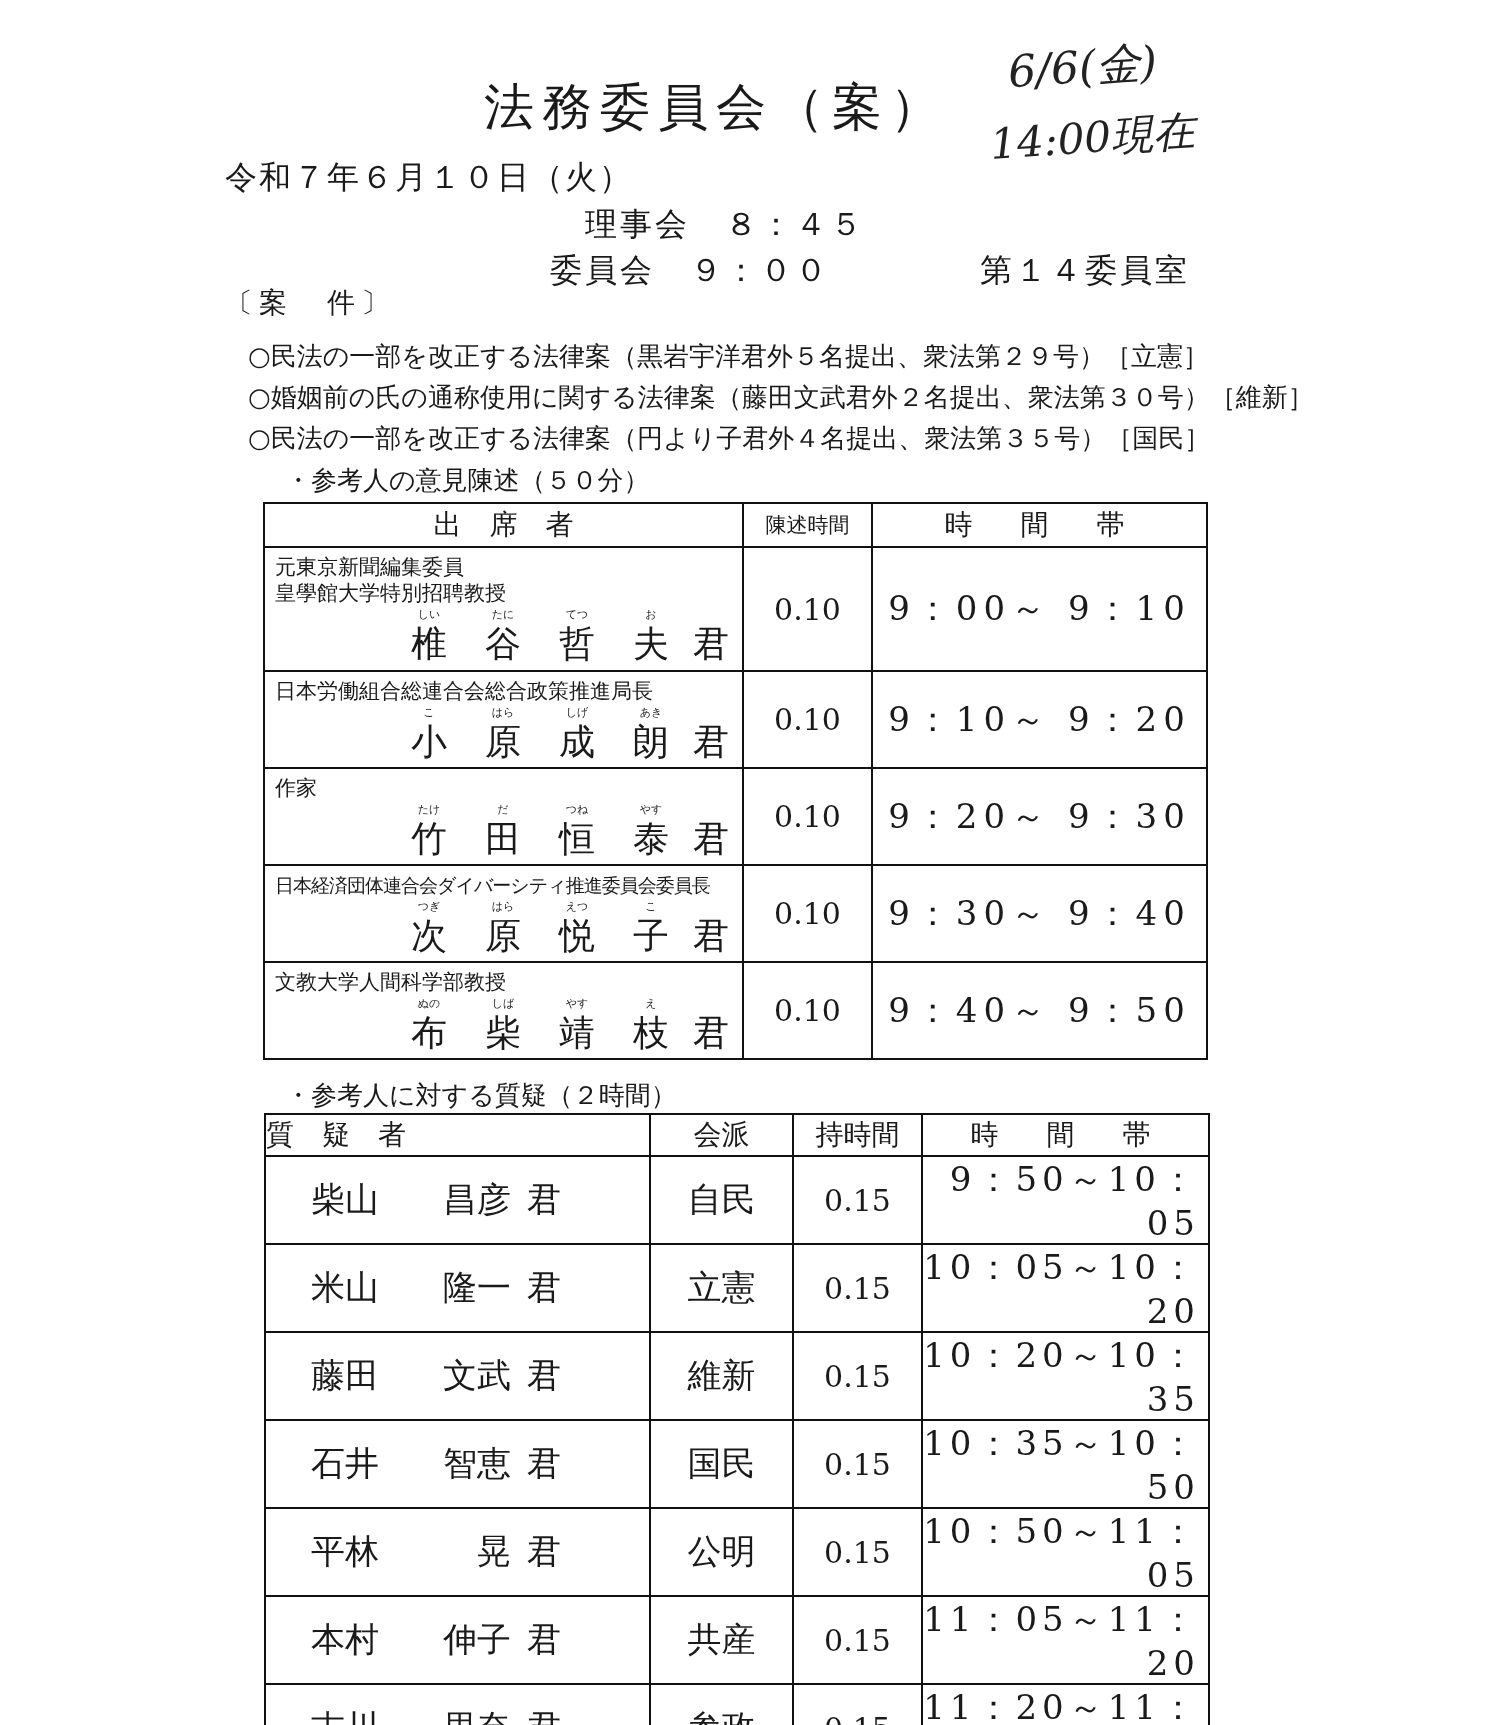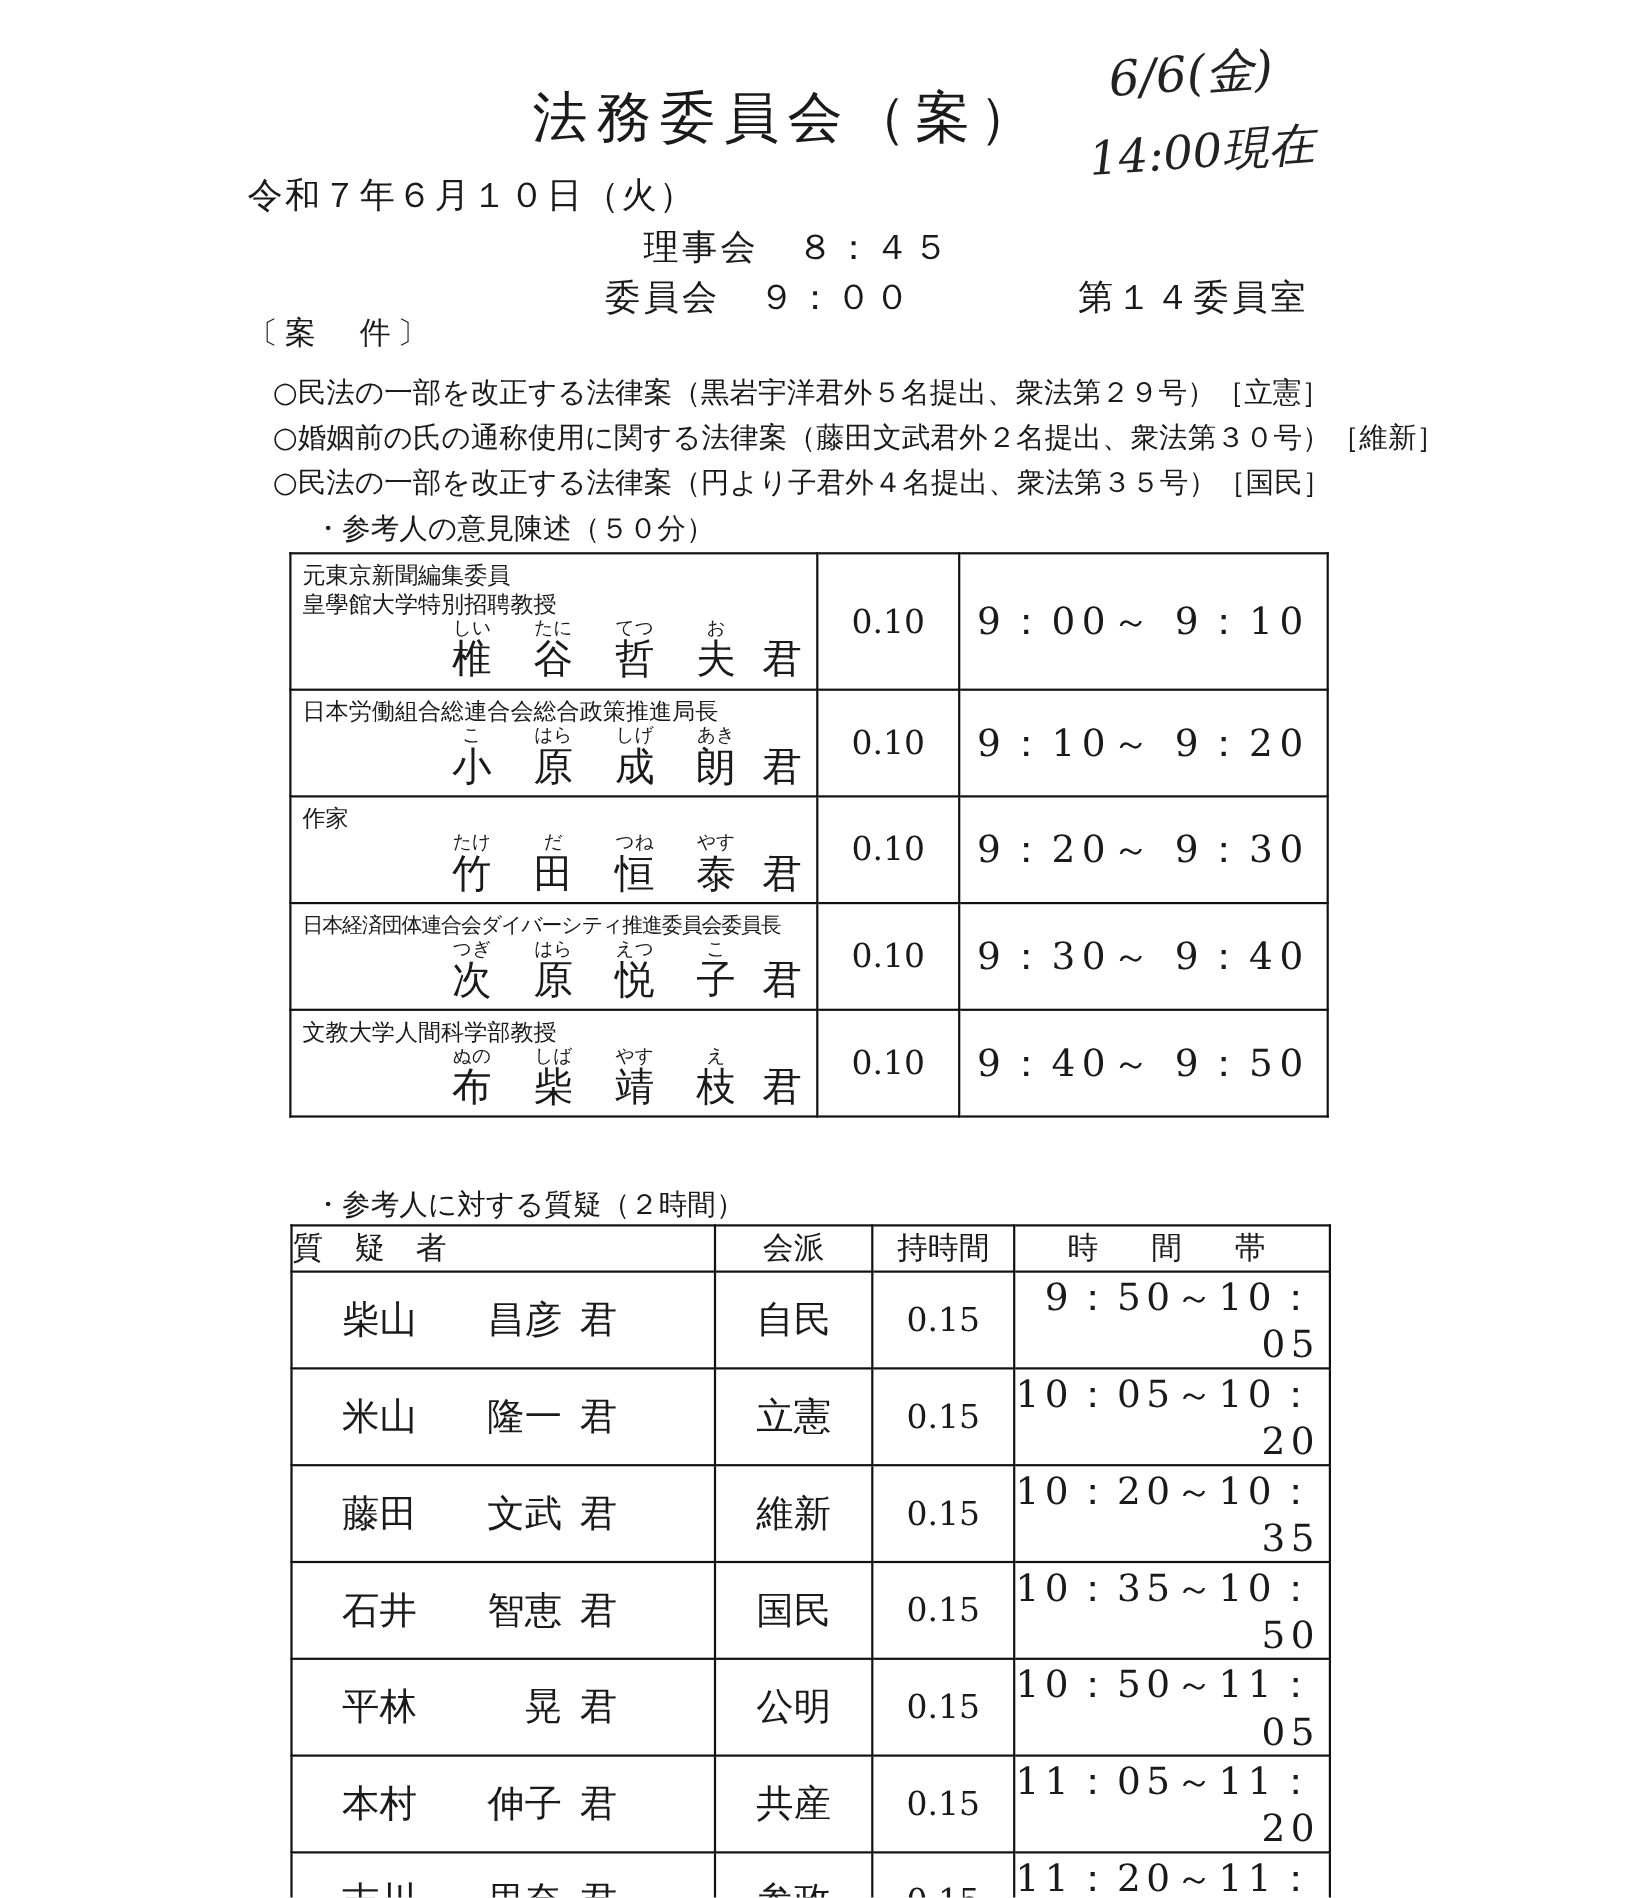--- a/index.html
+++ b/index.html
@@ -26,21 +26,21 @@
   td, th { border:2px solid #111; padding:0; font-weight:normal; }
   .t1 { left:263px; top:502px; width:945px; }
   .t1 th { height:42px; font-size:28px; }
   .t1 td { vertical-align:middle; }
   .t1 .c1 { width:477px; }
   .t1 .c2 { width:127px; text-align:center; font-size:30px; }
   .t1 .c3 { text-align:center; font-size:34px; letter-spacing:6px; }
   .aff { font-size:21px; padding-left:10px; line-height:26px; }
   .namewrap { display:flex; justify-content:flex-end; padding-right:8px; }
   .nc { display:flex; flex-direction:column; align-items:center; width:74px; }
-  .rb { font-size:17px; height:18px; line-height:18px;text-align:right; }
+  .rb { font-size:11px; height:18px; line-height:18px;text-align:right; }
   .nk { font-size:36px; line-height:40px; }
   .kun { width:46px; display:flex; flex-direction:column; align-items:center; }
   .t2 { left:264px; top:1113px; width:946px; }
   .t2 th { height:40px; font-size:28px; }
   .t2 td { height:57px; text-align:center;margin-left:16px; }
   .t2 .q1 { width:338px; font-size:34px; text-align:left; padding-left:45px; }
   .t2 .q2 { width:141px; font-size:34px; }
   .t2 .q3 { width:127px; font-size:30px; }
   .t2 .q4 { font-size:34px; letter-spacing:5px; text-align:right; padding-right:8px; }
   .qn1 { display:inline-block; width:110px; }
@@ -59,20 +59,25 @@
 
 <div class="abs sechead">〔案　件〕</div>
 <div class="abs bill bill1">○民法の一部を改正する法律案（黒岩宇洋君外５名提出、衆法第２９号）［立憲］</div>
 <div class="abs bill bill2">○婚姻前の氏の通称使用に関する法律案（藤田文武君外２名提出、衆法第３０号）［維新］</div>
 <div class="abs bill bill3">○民法の一部を改正する法律案（円より子君外４名提出、衆法第３５号）［国民］</div>
 
 <div class="abs sub sub1">・参考人の意見陳述（５０分）</div>
 
 <table class="t1">
   <tbody>
+      <tr>
+    <th class="c1">出　席　者</th>
+    <th class="c2" style="font-size:21px">陳述時間</th>
+    <th class="c3" style="font-size:28px;letter-spacing:10px">時　間　帯</th>
+  </tr>
   <tr style="height:124px">
     <td class="c1">
       <div class="aff">元東京新聞編集委員</div>
       <div class="aff">皇學館大学特別招聘教授</div>
       <div class="namewrap">
         <div class="nc">
               <span class="rb">しい</span>
               <span class="nk">椎</span>
             </div>
         <div class="nc">

